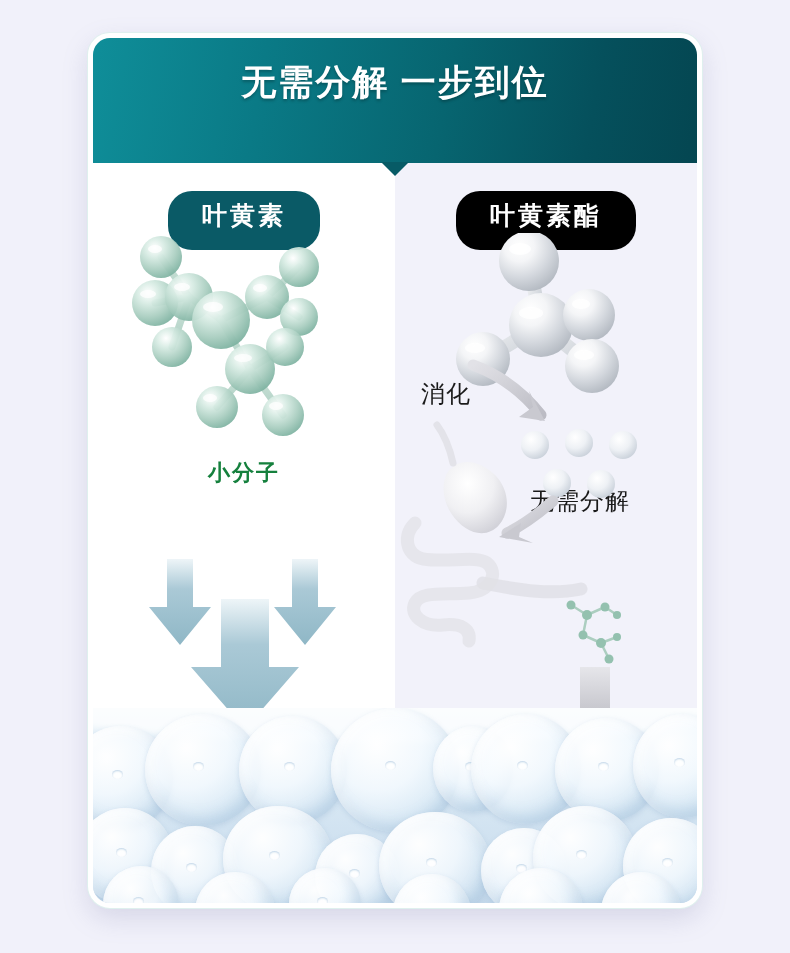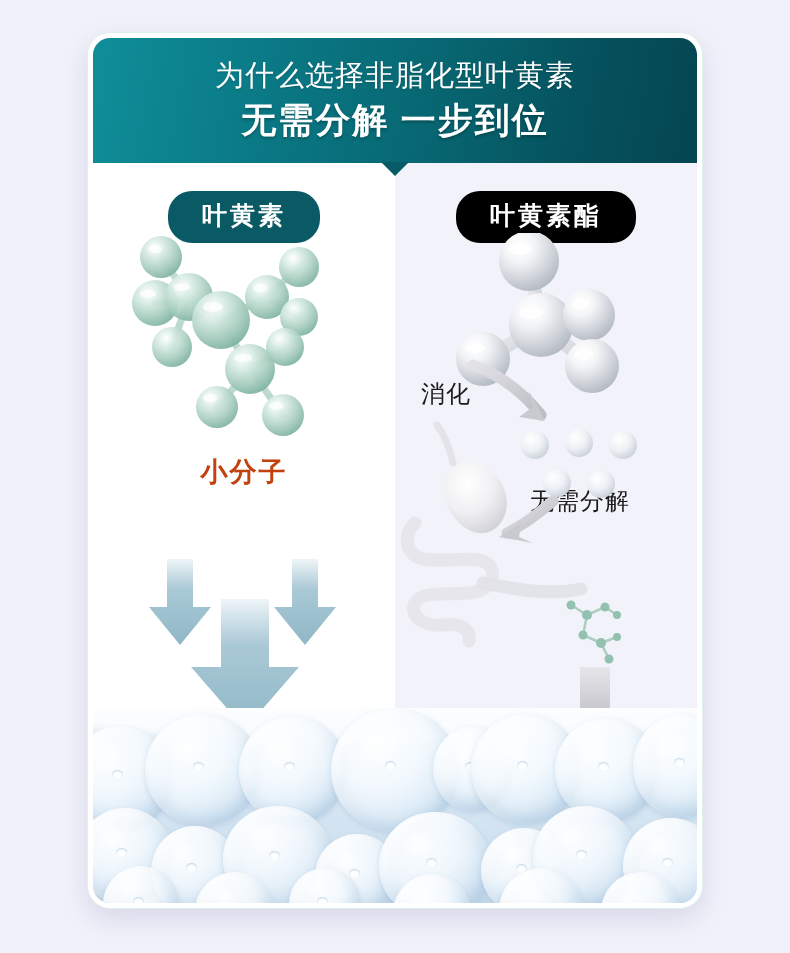--- a/index.html
+++ b/index.html
@@ -80,39 +80,39 @@
   
   .pill {
     position: absolute;
     top: 28px;
     left: 50%;
     transform: translateX(-50%);
     color: #ffffff;
     font-size: 25px;
     font-weight: bold;
     letter-spacing: 3px;
-    padding: 8px 34px 11px;
+    padding: 8px 34px 18px;
     border-radius: 24px;
     white-space: nowrap;
   }
   #pill-lutein       { background: #0a5a66; }
   #pill-lutein-ester { background: #000000; }
 
   
   .molecule-svg { position: absolute; }
   #molecule-lutein       { left: 24px;  top: 72px;  }
   #molecule-lutein-ester { left: 54px;  top: 70px;  }
 
   
   #left-caption {
     position: absolute;
     top: 288px; left: 0; width: 100%;
     text-align: center;
-    color: #c2410c;
-    font-size: 27px;
+    color: #15803d;
+    font-size: 22px;
     font-weight: bold;
     letter-spacing: 2px;
     line-height: 43px;
   }
 
   
   #left-arrows { position: absolute; top: 390px; left: 0; width: 100%; height: 180px; }
 
   
   .step-label {
@@ -165,21 +165,20 @@
     background: rgba(255,255,255,0.75);
     filter: blur(3px);
   }
 </style>
 </head>
 <body>
 
 <div id="infographic-card">
 
   <div id="header-banner">
-    <div id="header-title-line1">为什么选择非脂化型叶黄素</div>
     <div id="header-title-line2">无需分解 一步到位</div>
     <div id="header-notch"></div>
   </div>
 
   <div id="comparison-body">
 
     <div class="column" id="column-lutein">
 
       <div class="pill" id="pill-lutein">叶黄素</div>
 

